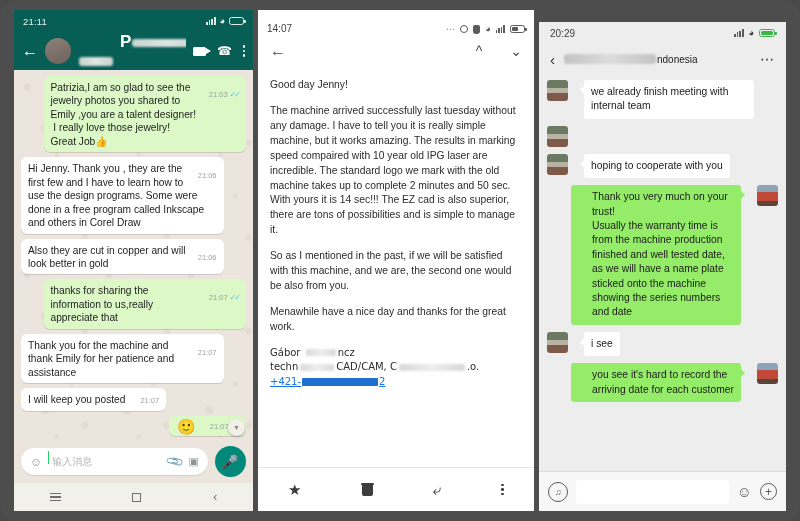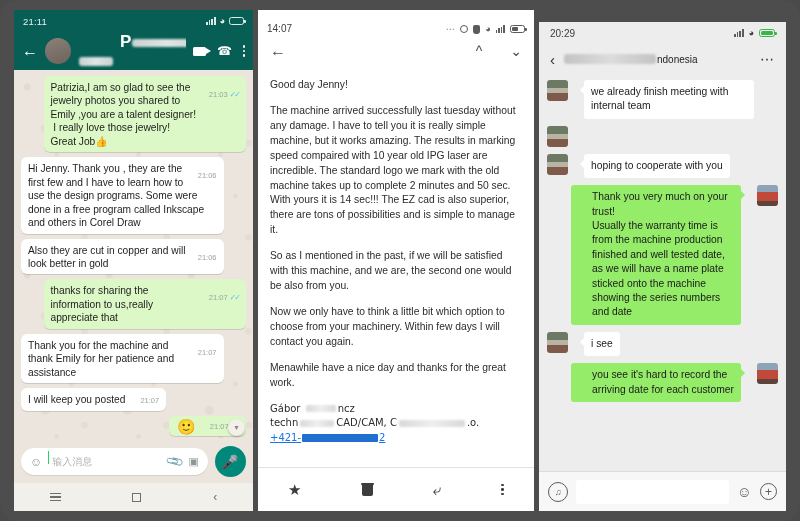--- a/index.html
+++ b/index.html
@@ -430,21 +430,20 @@
       <span class="updown">
         <span>^</span>
         <span>⌄</span>
       </span>
     </div>
 
     <div class="mail-body">
       <p>Good day Jenny!</p>
       <p>The machine arrived successfully last tuesday without any damage. I have to tell you it is really simple machine, but it works amazing. The results in marking speed compaired with 10 year old IPG laser are incredible. The standard logo we mark with the old machine takes up to complete 2 minutes and 50 sec. With yours it is 14 sec!!! The EZ cad is also superior, there are tons of possibilities and is simple to manage it.</p>
       <p>So as I mentioned in the past, if we will be satisfied with this machine, and we are, the second one would be also from you.</p>
-      <p>Now we only have to think a little bit which option to choose from your machinery. Within few days I will contact you again.</p>
       <p>Menawhile have a nice day and thanks for the great work.</p>
       <div class="mail-sig">
         <div class="line"><span>Gábor</span>&nbsp;<span class="redact-light" style="width:30px"></span><span>ncz</span></div>
         <div class="line"><span>techn</span><span class="redact-light" style="width:34px"></span><span>CAD/CAM, C</span><span class="redact-light" style="width:66px"></span><span>.o.</span></div>
         <div class="line"><span class="phone-link"><span>+421-</span><span class="phone-redact"></span><span>2</span></span></div>
       </div>
     </div>
 
     <div class="mail-bottombar">
       <span>★</span>

